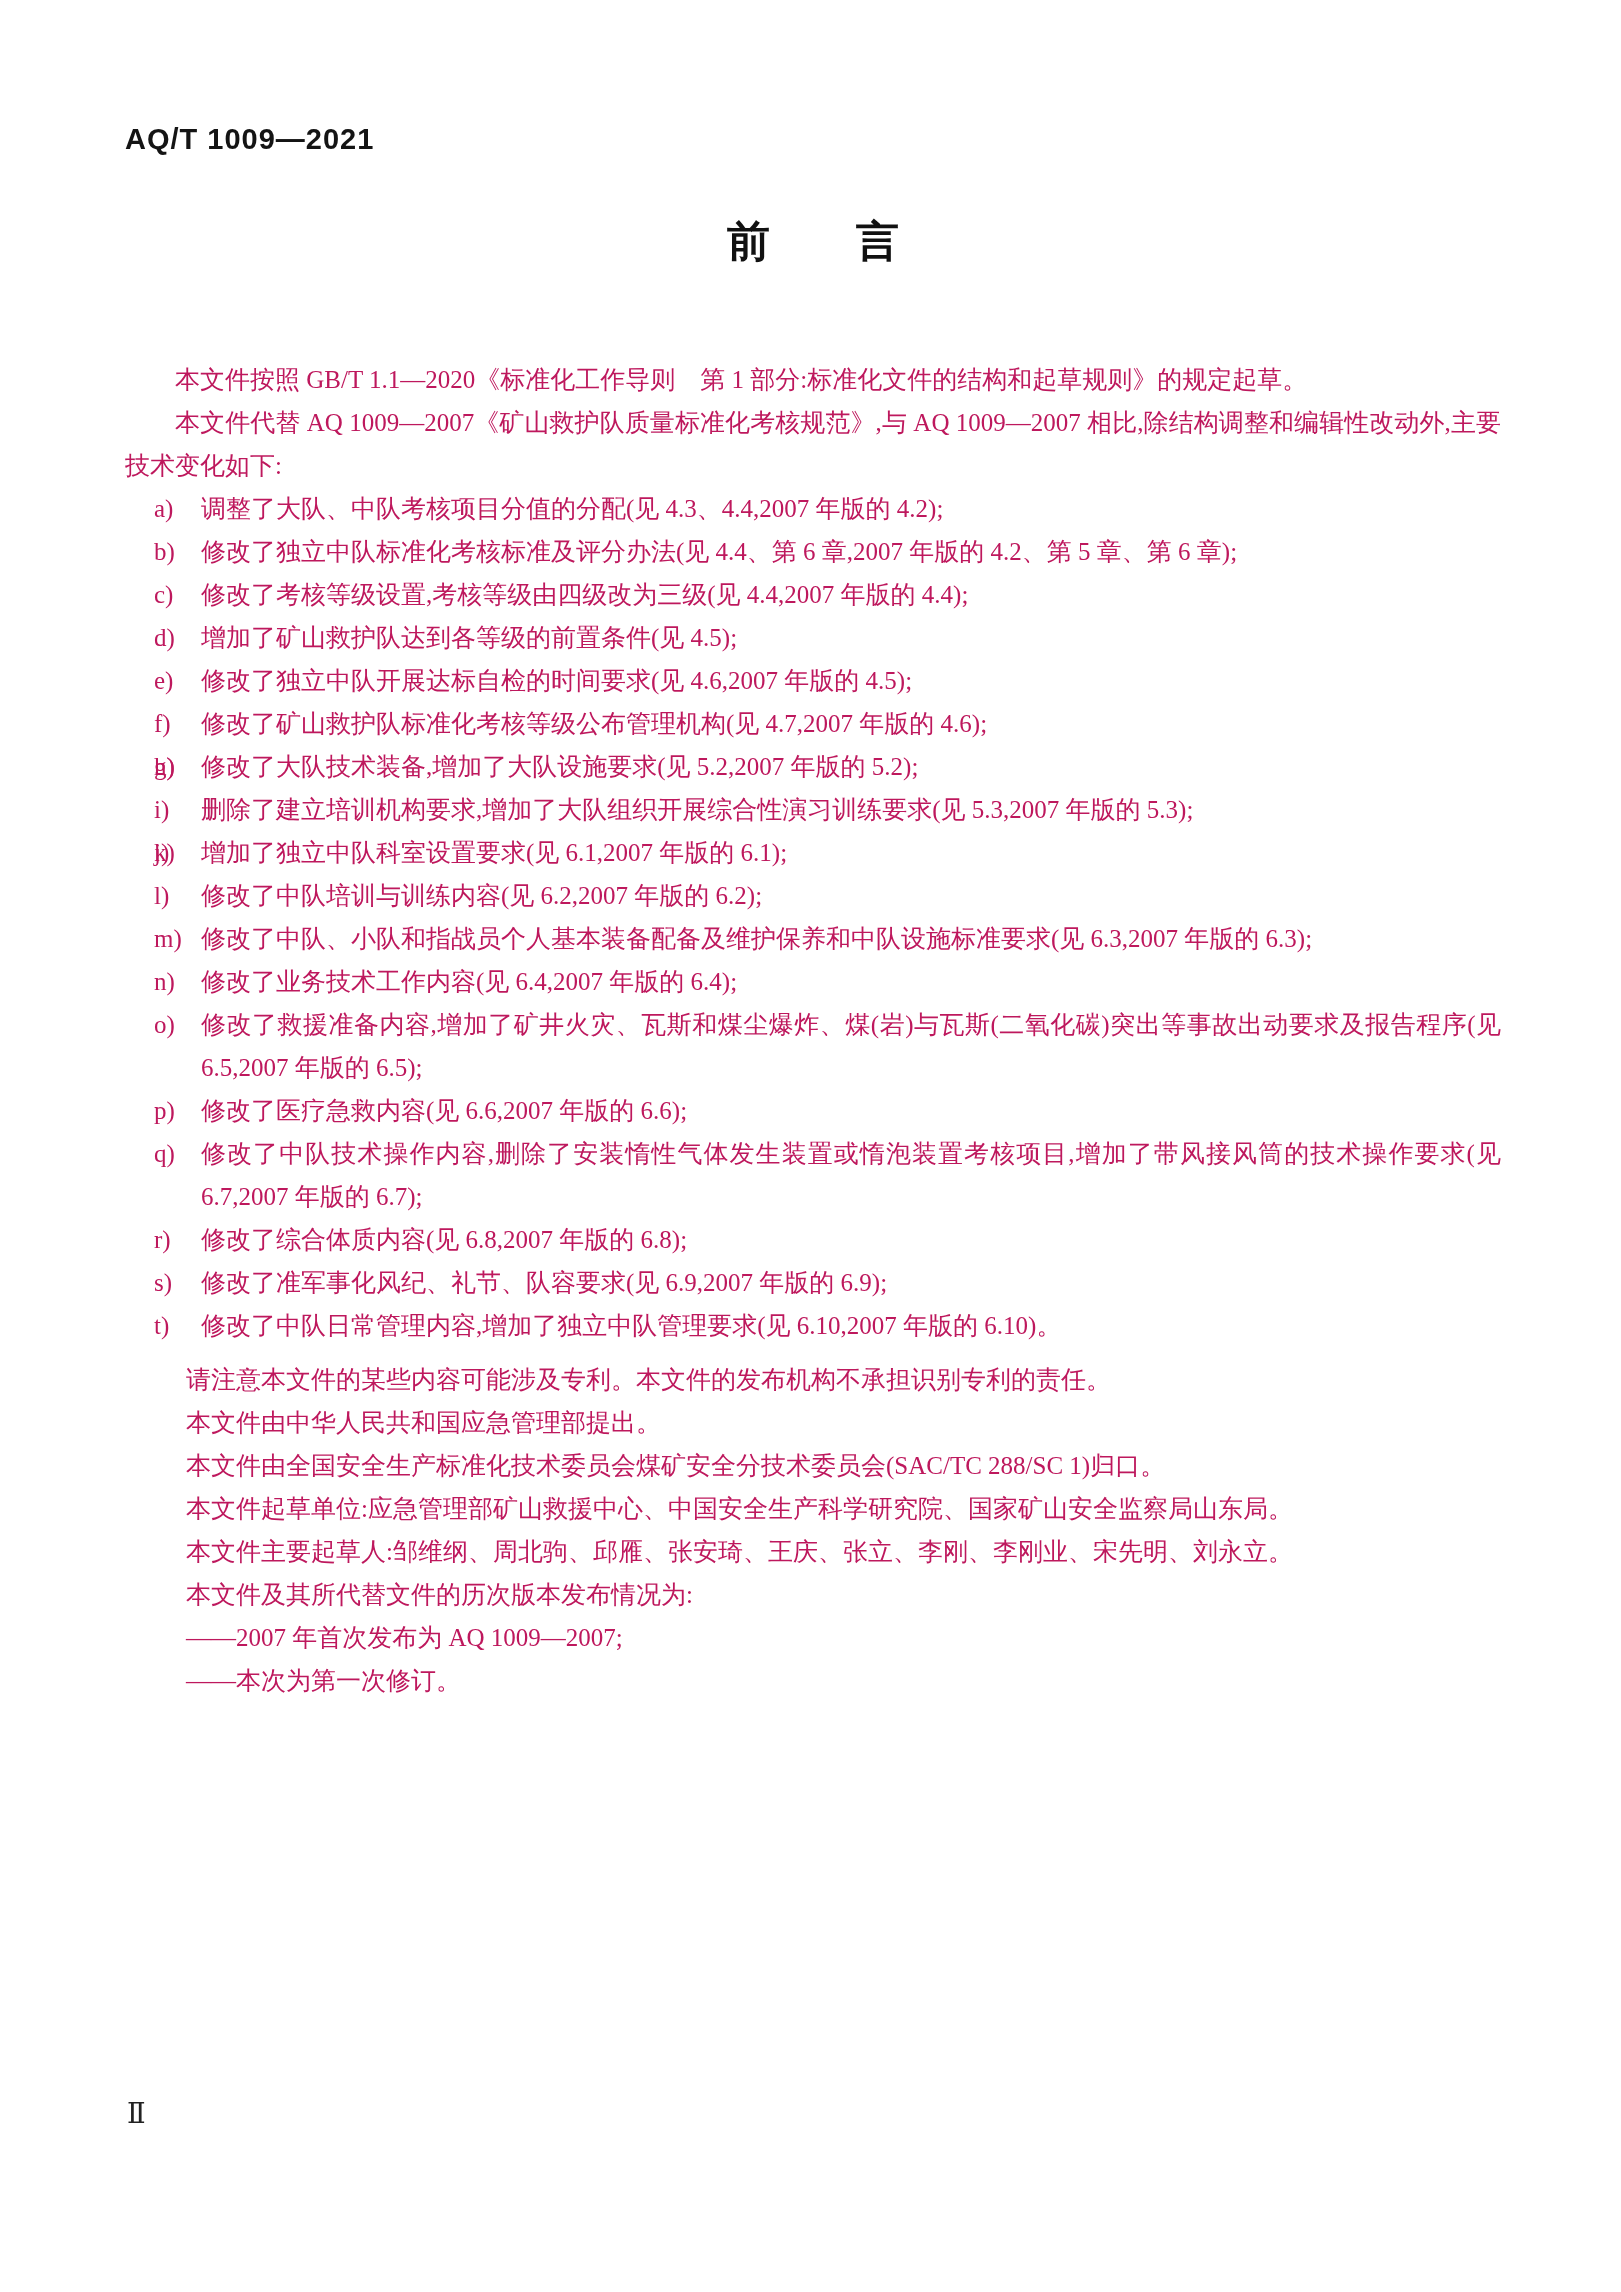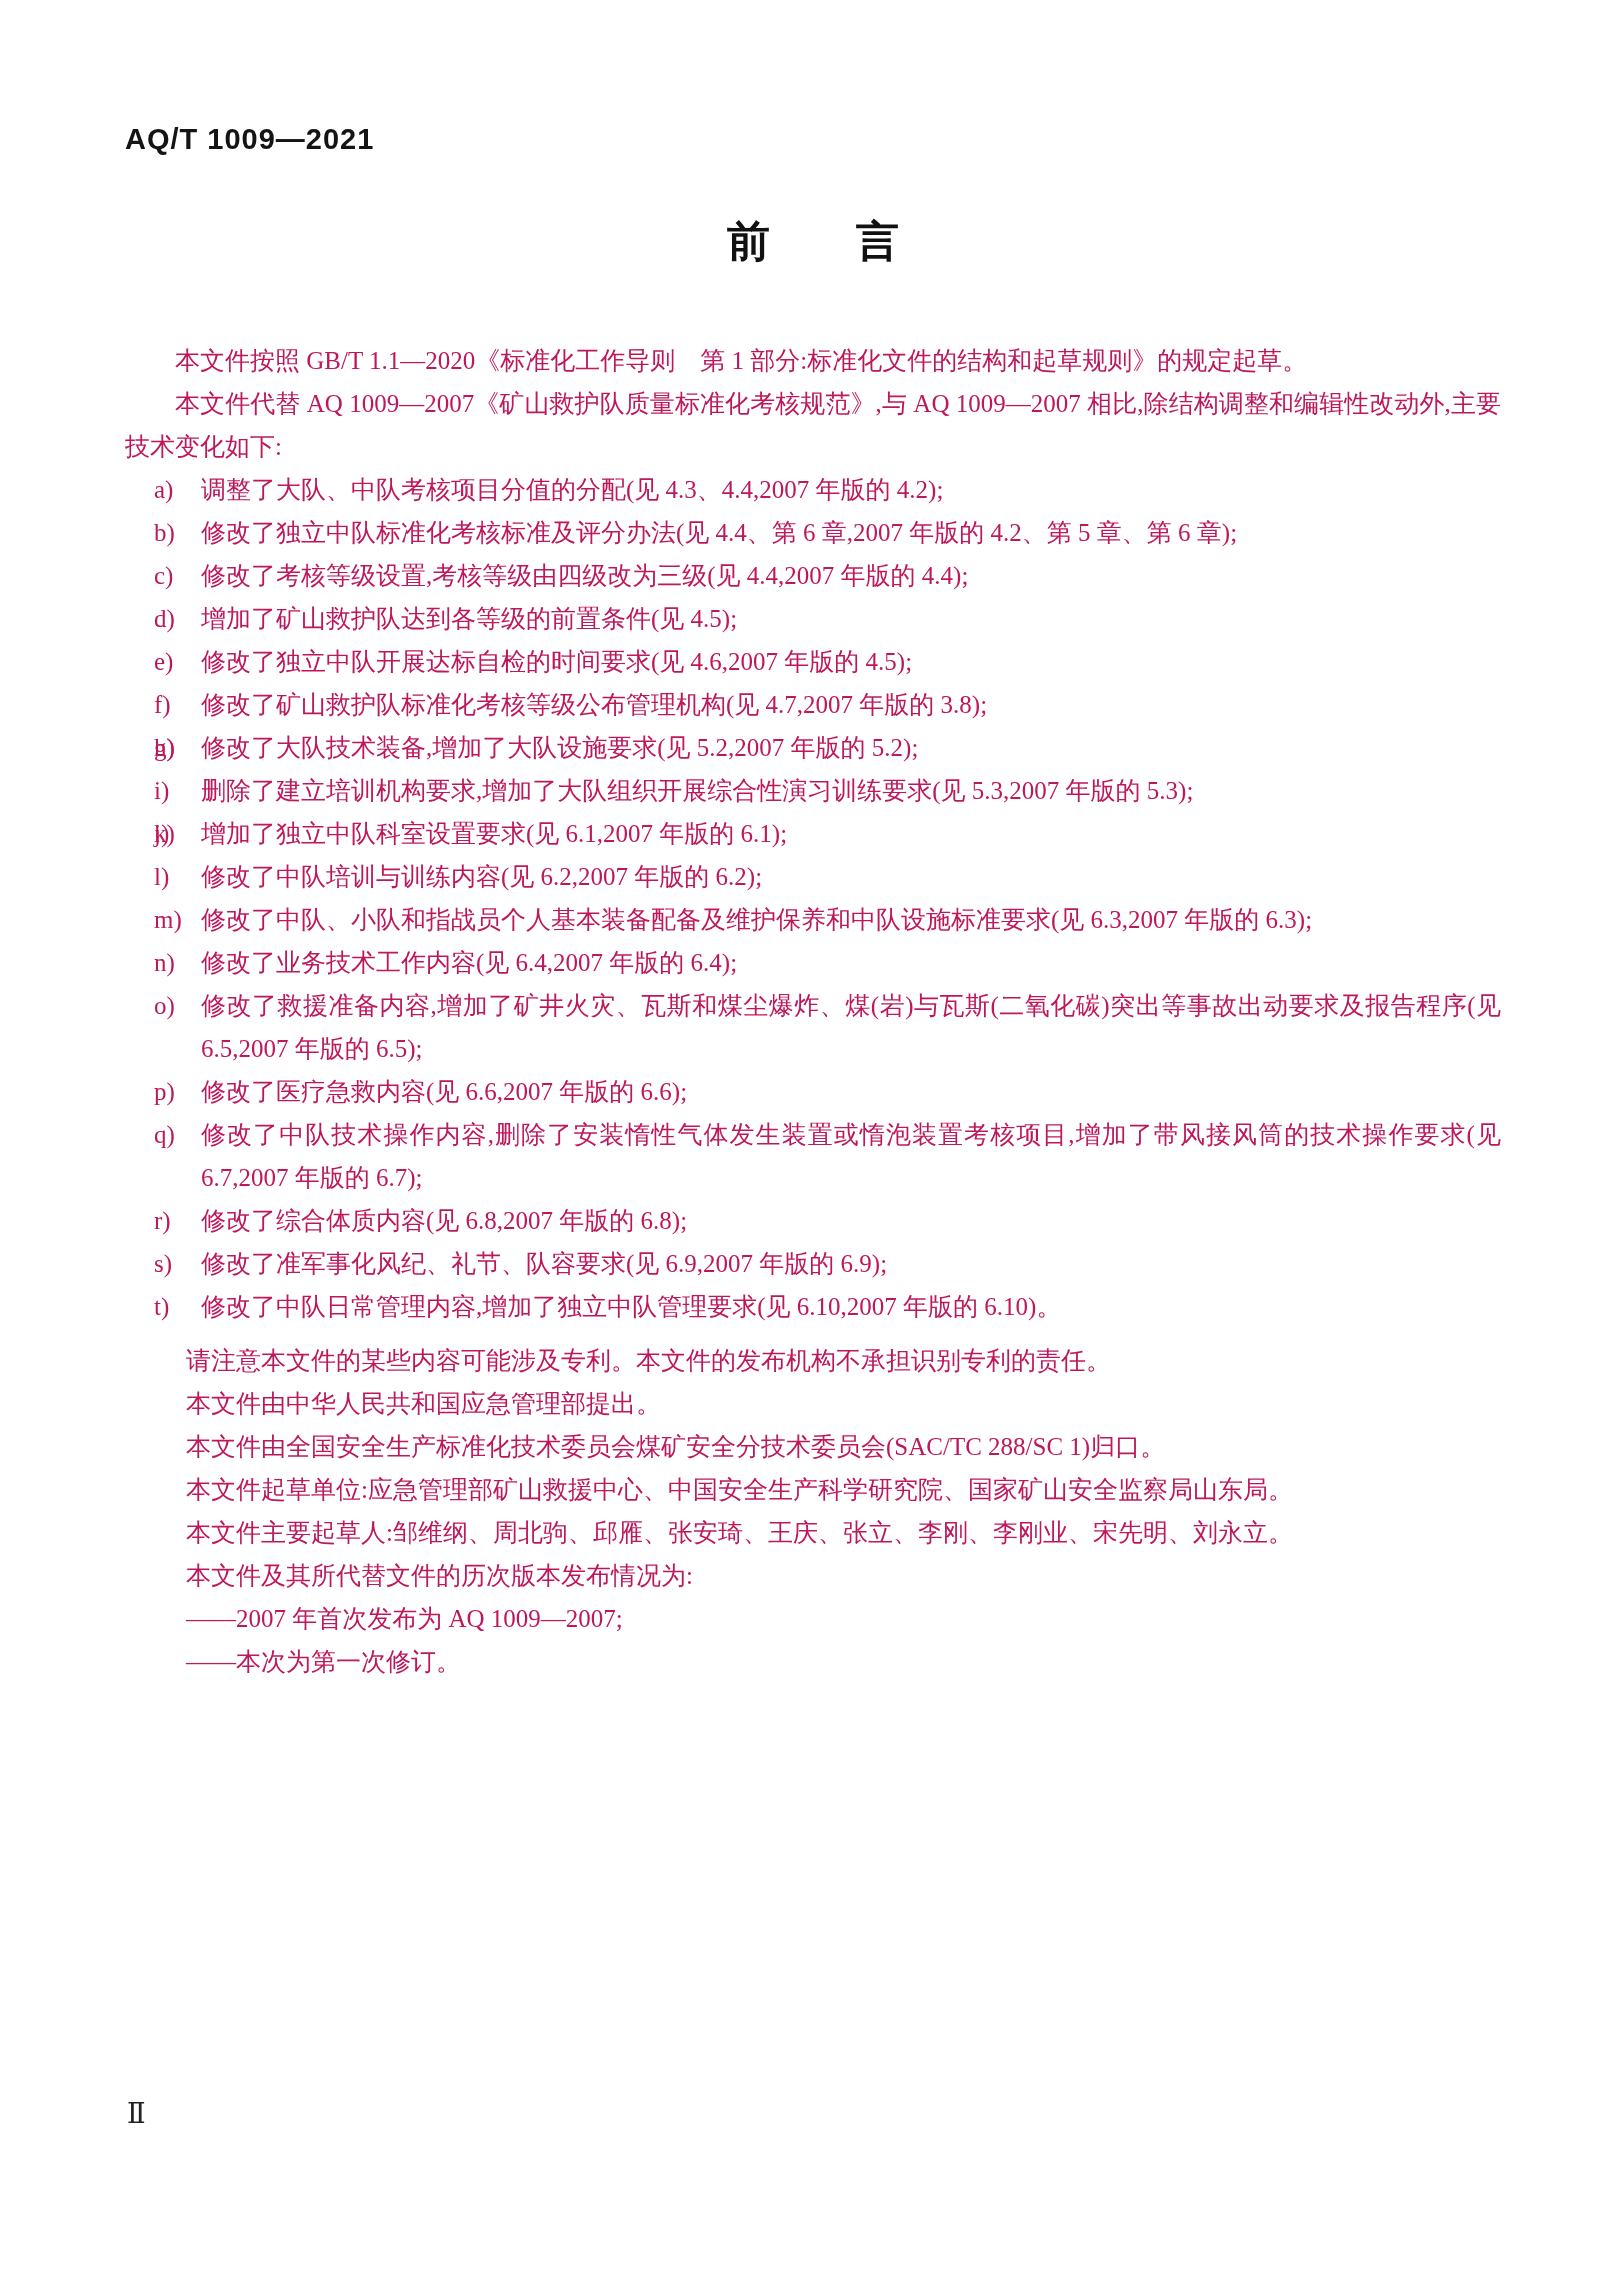--- a/index.html
+++ b/index.html
@@ -23,21 +23,21 @@
     font-size: 29px;
     letter-spacing: 1px;
     display: inline-block;
   }
   h1.fw-title {
     font-family: "Liberation Sans", "DejaVu Sans", sans-serif;
     text-align: center;
     font-size: 43px;
     font-weight: 700;
     margin-top: 57px;
-    margin-bottom: 68px;
+    margin-bottom: 87px;
     color: #111;
   }
   .body-text {
     font-size: 25px;
     line-height: 43px;
     text-align: justify;
     color: #be185d;
   }
   .para { text-indent: 2em; }
   .changes { margin: 0; }
@@ -86,21 +86,21 @@
         <div class="change-item">
         <span class="label">d)</span>
         <span class="text">增加了矿山救护队达到各等级的前置条件(见 4.5);</span>
       </div>
         <div class="change-item">
         <span class="label">e)</span>
         <span class="text">修改了独立中队开展达标自检的时间要求(见 4.6,2007 年版的 4.5);</span>
       </div>
         <div class="change-item">
         <span class="label">f)</span>
-        <span class="text">修改了矿山救护队标准化考核等级公布管理机构(见 4.7,2007 年版的 3.8);</span>
+        <span class="text">修改了矿山救护队标准化考核等级公布管理机构(见 4.7,2007 年版的 4.6);</span>
       </div>
         <div class="change-item">
         <span class="label">g)</span>
       </div>
         <div class="change-item">
         <span class="label">h)</span>
         <span class="text">修改了大队技术装备,增加了大队设施要求(见 5.2,2007 年版的 5.2);</span>
       </div>
         <div class="change-item">
         <span class="label">i)</span>

